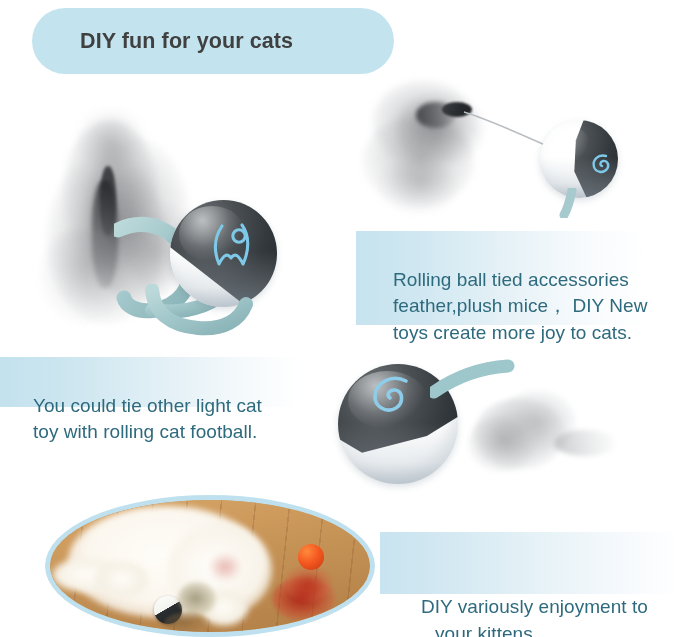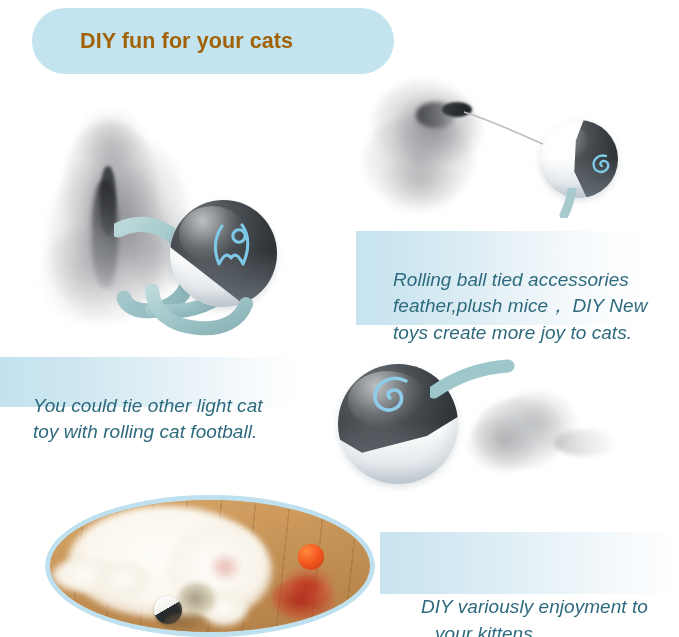--- a/index.html
+++ b/index.html
@@ -30,37 +30,36 @@
     height: 66px;
     background: #c3e4ef;
     border-radius: 33px;
     display: flex;
     align-items: center;
   }
   .title-banner .title-text {
     margin-left: 48px;
     font-size: 21.5px;
     font-weight: bold;
-    color: #a16207;
+    color: #404040;
     letter-spacing: 0.1px;
     white-space: nowrap;
   }
 
   
   .caption {
     position: absolute;
     color: #2e6a7d;
     font-size: 19px;
     line-height: 26.5px;
     letter-spacing: 0.05px;
     white-space: pre-line;
   }
   .caption .cap-inner {
     padding: 9px 0 9px 0;
-    font-style: italic;
   }
 
   .caption-right-top {
     left: 356px;
     top: 231px;
     width: 323px;
     height: 94px;
     background: linear-gradient(to right, #c6e3ef 0%, #cfe7f1 18%, #e7f2f7 48%, #f8fbfd 72%, #ffffff 90%);
   }
   .caption-right-top .cap-inner { padding-left: 37px; }

